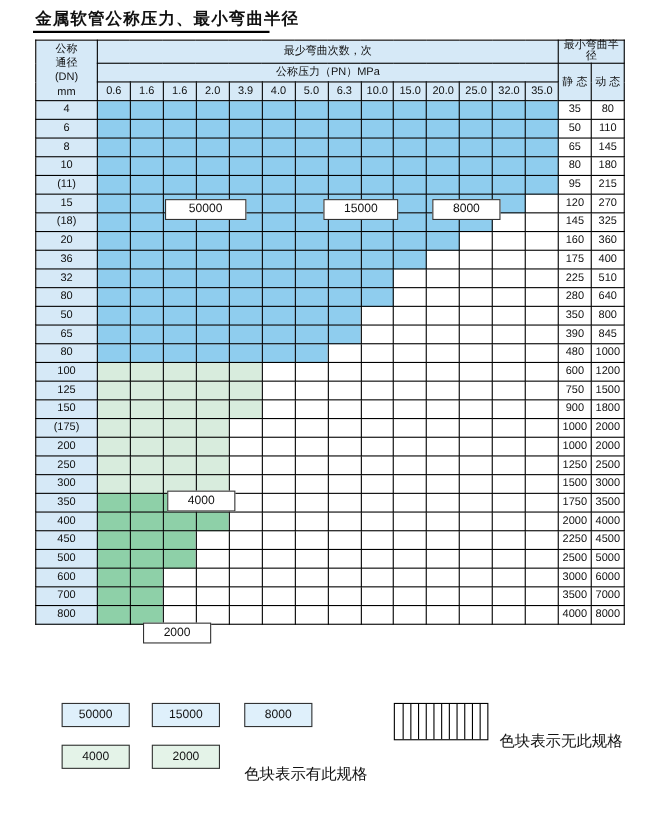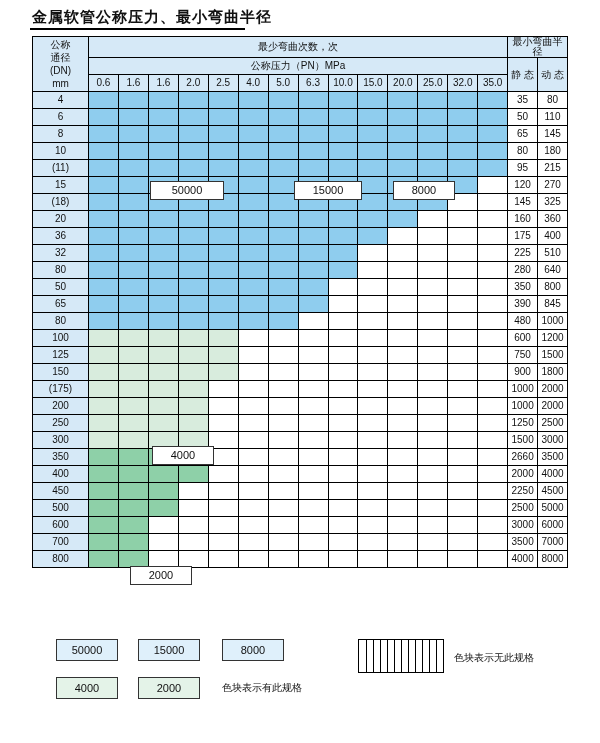--- a/index.html
+++ b/index.html
@@ -90,21 +90,21 @@
     position: absolute;
     width: 62px;
     height: 22px;
     border: 1px solid #333;
     text-align: center;
     line-height: 20px;
     font-size: 11px;
   }
   .lg-blue { background: #dff0fb; }
   .lg-green { background: #e4f3e8; }
-  .legend-note { position: absolute; font-size: 10px; }
+  .legend-note { position: absolute; font-size: 14px; margin-top: 14px; }
   .legend-hatch {
     position: absolute;
     border: 1px solid #000;
     background: #fff;
     width: 86px;
     height: 34px;
   }
   .legend-hatch span {
     position: absolute;
     top: 0; bottom: 0;
@@ -134,21 +134,21 @@
       <tr>
         <th class="hdr-blue hdr-l2" colspan="14">公称压力（PN）MPa</th>
         <th class="hdr-blue col-r" rowspan="2">静 态</th>
         <th class="hdr-blue col-r" rowspan="2">动 态</th>
       </tr>
       <tr id="pressure-row">
           <th class="hdr-blue col-p">0.6</th>
           <th class="hdr-blue col-p">1.6</th>
           <th class="hdr-blue col-p">1.6</th>
           <th class="hdr-blue col-p">2.0</th>
-          <th class="hdr-blue col-p">2.5</th>
+          <th class="hdr-blue col-p">3.9</th>
           <th class="hdr-blue col-p">4.0</th>
           <th class="hdr-blue col-p">5.0</th>
           <th class="hdr-blue col-p">6.3</th>
           <th class="hdr-blue col-p">10.0</th>
           <th class="hdr-blue col-p">15.0</th>
           <th class="hdr-blue col-p">20.0</th>
           <th class="hdr-blue col-p">25.0</th>
           <th class="hdr-blue col-p">32.0</th>
           <th class="hdr-blue col-p">35.0</th>
         </tr>
@@ -562,21 +562,21 @@
           <td class="col-p cell-white"></td>
           <td class="col-p cell-white"></td>
           <td class="col-p cell-white"></td>
           <td class="col-p cell-white"></td>
           <td class="col-p cell-white"></td>
           <td class="col-p cell-white"></td>
           <td class="col-p cell-white"></td>
           <td class="col-p cell-white"></td>
           <td class="col-p cell-white"></td>
           <td class="col-p cell-white"></td>
-          <td class="col-r rad-cell">2660</td>
+          <td class="col-r rad-cell">1750</td>
           <td class="col-r rad-cell">3500</td>
         </tr>
         <tr>
           <td class="dn-cell">400</td>
           <td class="col-p cell-green"></td>
           <td class="col-p cell-green"></td>
           <td class="col-p cell-green"></td>
           <td class="col-p cell-green"></td>
           <td class="col-p cell-white"></td>
           <td class="col-p cell-white"></td>

